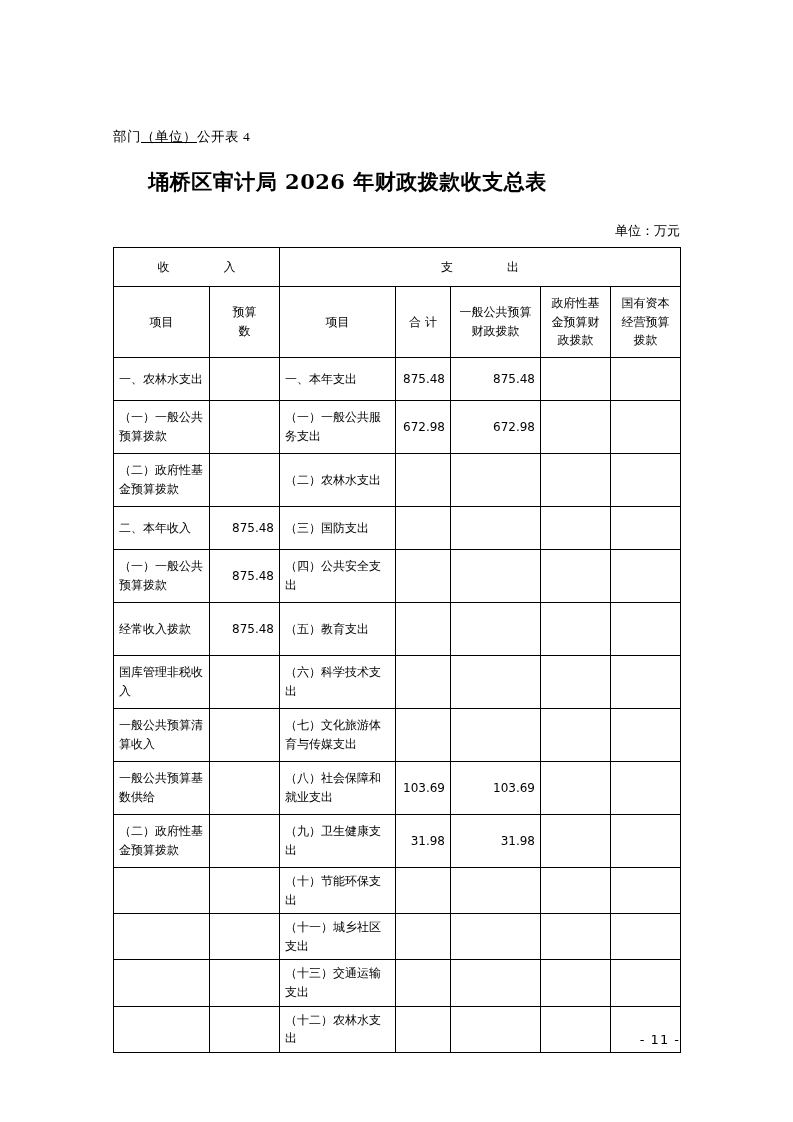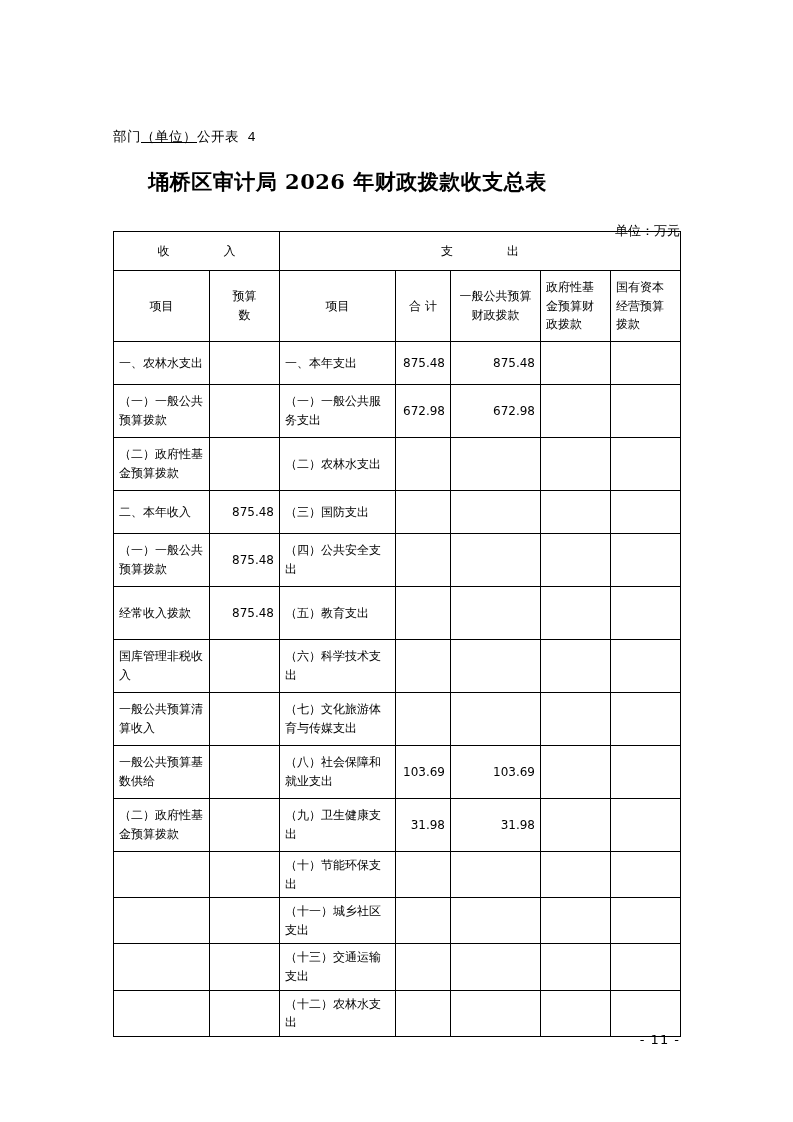--- a/index.html
+++ b/index.html
@@ -19,21 +19,21 @@
     position: absolute;
     left: 0; top: 0;
     width: 793px;
     height: 1122px;
   }
   .header-line {
     position: absolute;
     left: 113px;
     top: 128px;
     font-size: 13.5px;
-    font-family: Liberation Mono, monospace;
+    font-family: Liberation Serif, serif;
     letter-spacing: 0.5px;
   }
   .header-line .underlined {
     text-decoration: underline;
   }
   .doc-title {
     position: absolute;
     left: 0;
     top: 168px;
     width: 695px;
@@ -46,21 +46,21 @@
   .unit-line {
     position: absolute;
     right: 113px;
     top: 222px;
     font-size: 13px;
     margin-left: 40px;
   }
   table.budget {
     position: absolute;
     left: 113px;
-    top: 231px;
+    top: 247px;
     border-collapse: collapse;
     width: 567px;
     table-layout: fixed;
     padding-left: 40px;
   }
   table.budget td, table.budget th {
     border: 1px solid #000000;
     font-size: 12px;
     font-weight: normal;
     padding: 4px 5px;
@@ -74,21 +74,21 @@
     letter-spacing: 10px;
     padding: 7px 5px;
     text-indent: 10px;
   }
   .col-head {
     text-align: center;
     font-size: 12.5px;
     line-height: 1.5;
   }
   .col-head-bold {
-    text-align: left;
+    text-align: center;
     font-size: 12.5px;
     font-weight: bold;
     line-height: 1.5;
   }
   .cell-text {
     text-align: left;
     padding-left: 6px;
   }
   .cell-num {
     text-align: right;

